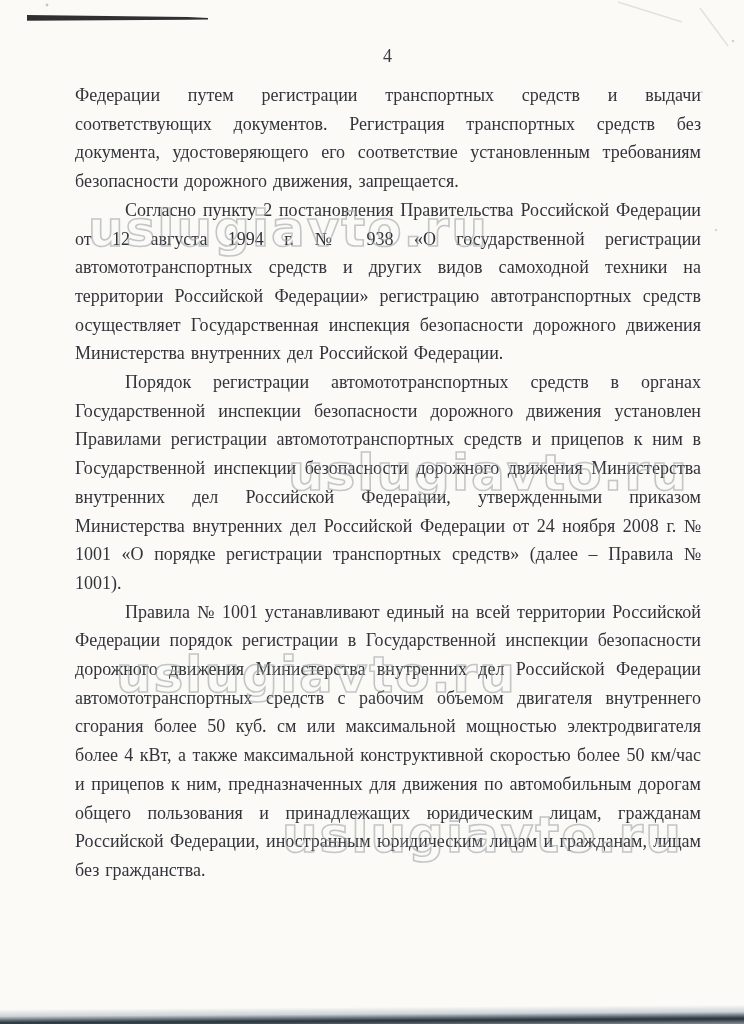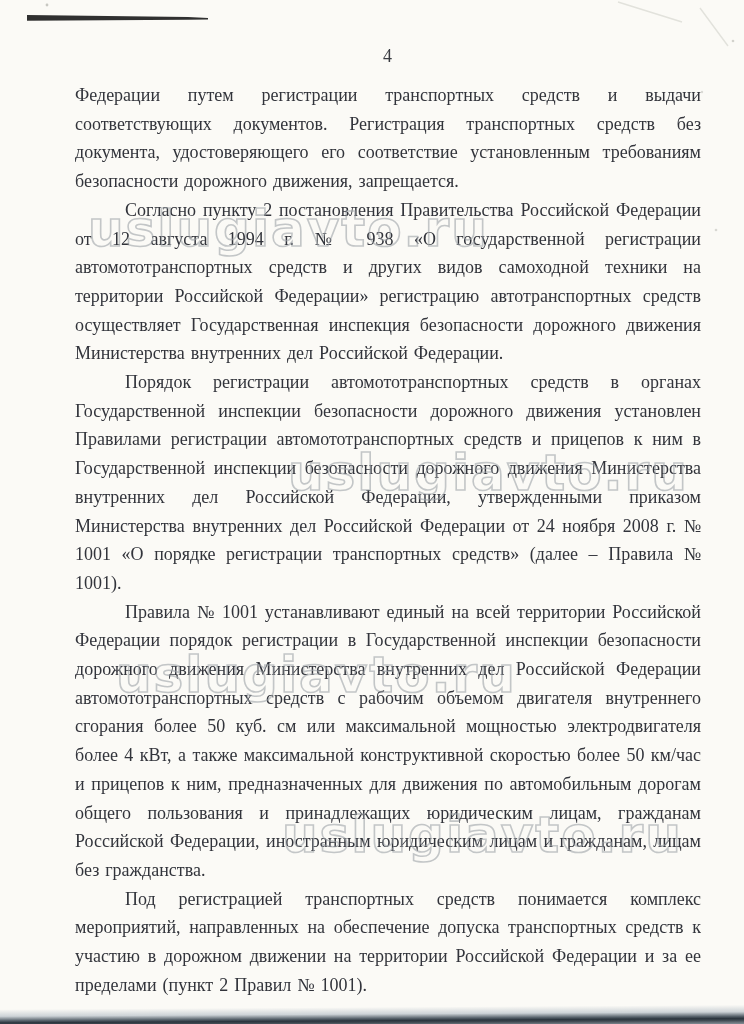--- a/index.html
+++ b/index.html
@@ -97,21 +97,20 @@
 
 <div class="page">
 
   <div class="page-number">4</div>
 
   <div class="content">
     <p>Федерации путем регистрации транспортных средств и выдачи соответствующих документов. Регистрация транспортных средств без документа, удостоверяющего его соответствие установленным требованиям безопасности дорожного движения, запрещается.</p>
     <p class="indent">Согласно пункту 2 постановления Правительства Российской Федерации от 12 августа 1994 г. № 938 «О государственной регистрации автомототранспортных средств и других видов самоходной техники на территории Российской Федерации» регистрацию автотранспортных средств осуществляет Государственная инспекция безопасности дорожного движения Министерства внутренних дел Российской Федерации.</p>
     <p class="indent">Порядок регистрации автомототранспортных средств в органах Государственной инспекции безопасности дорожного движения установлен Правилами регистрации автомототранспортных средств и прицепов к ним в Государственной инспекции безопасности дорожного движения Министерства внутренних дел Российской Федерации, утвержденными приказом Министерства внутренних дел Российской Федерации от 24 ноября 2008 г. № 1001 «О порядке регистрации транспортных средств» (далее – Правила № 1001).</p>
     <p class="indent">Правила № 1001 устанавливают единый на всей территории Российской Федерации порядок регистрации в Государственной инспекции безопасности дорожного движения Министерства внутренних дел Российской Федерации автомототранспортных средств с рабочим объемом двигателя внутреннего сгорания более 50 куб. см или максимальной мощностью электродвигателя более 4 кВт, а также максимальной конструктивной скоростью более 50 км/час и прицепов к ним, предназначенных для движения по автомобильным дорогам общего пользования и принадлежащих юридическим лицам, гражданам Российской Федерации, иностранным юридическим лицам и гражданам, лицам без гражданства.</p>
-    <p class="indent">Под регистрацией транспортных средств понимается комплекс мероприятий, направленных на обеспечение допуска транспортных средств к участию в дорожном движении на территории Российской Федерации и за ее пределами (пункт 2 Правил № 1001).</p>
   </div>
 
   <div class="wm wm-1">uslugiavto.ru</div>
   <div class="wm wm-2">uslugiavto.ru</div>
   <div class="wm wm-3">uslugiavto.ru</div>
   <div class="wm wm-4">uslugiavto.ru</div>
 
   <svg class="artifacts" viewBox="0 0 744 1024" xmlns="http://www.w3.org/2000/svg">
 
     <polygon points="27,15 188,17 208,18 208,19.6 188,19.8 27,20.8" fill="#1e1e1e" opacity="0.92"></polygon>

